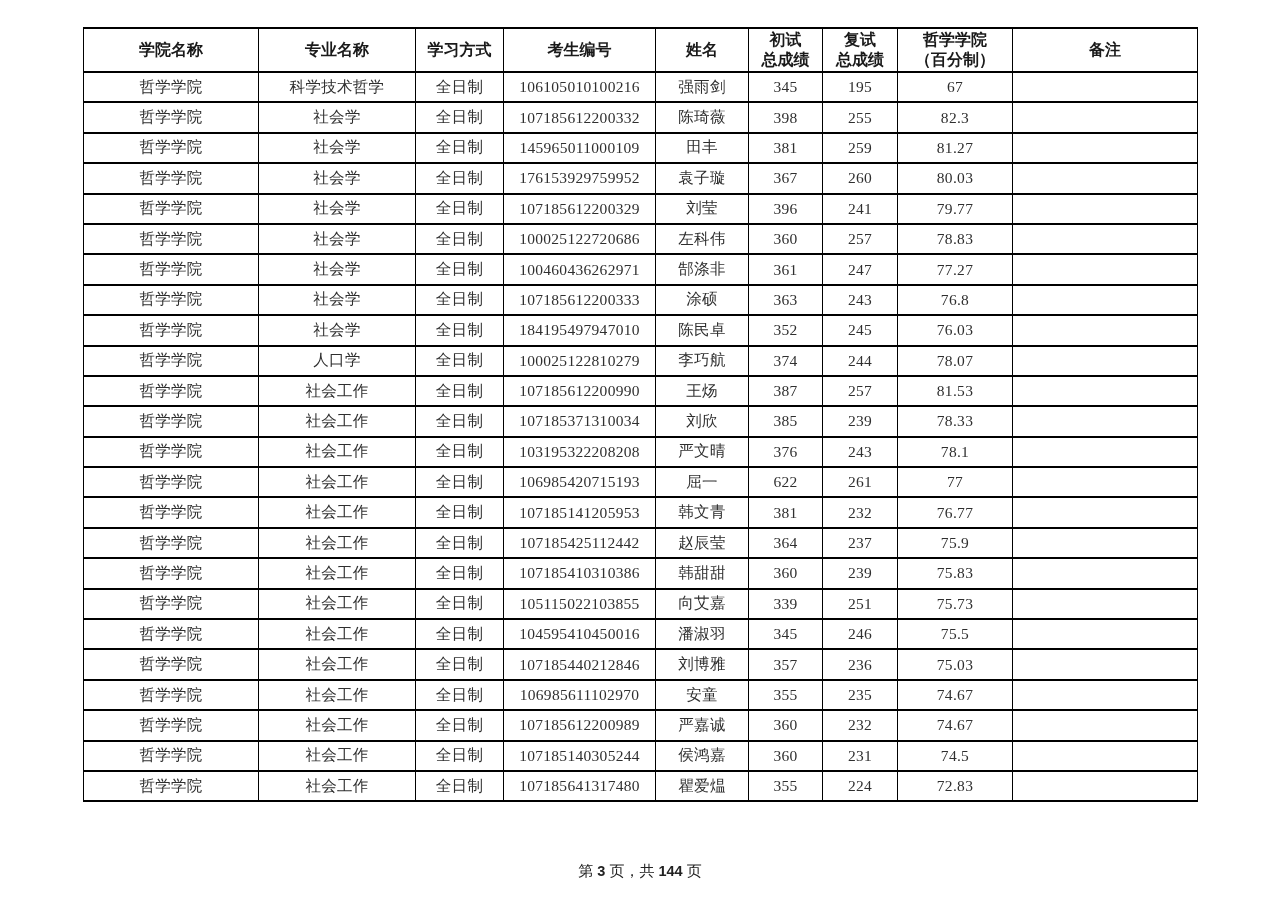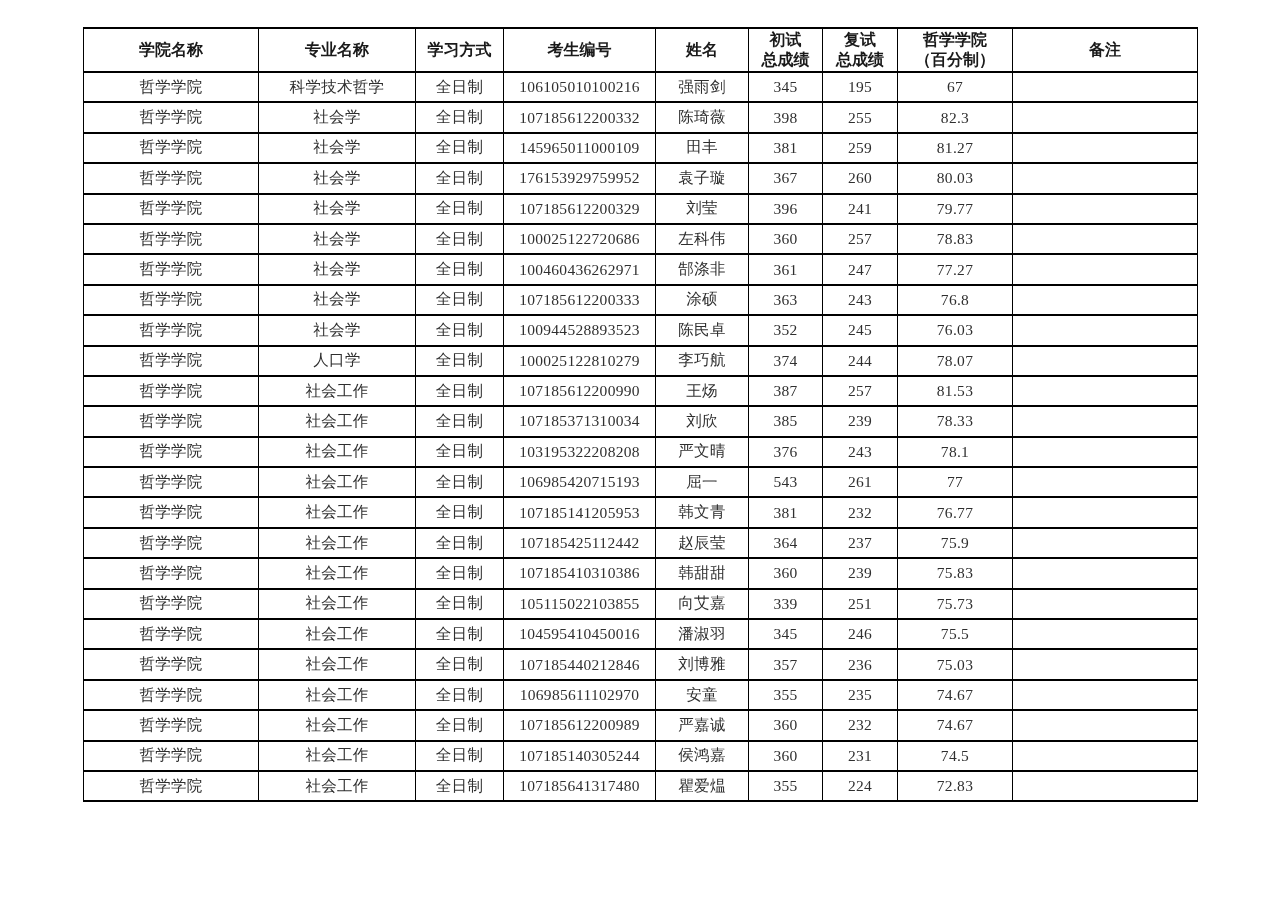--- a/index.html
+++ b/index.html
@@ -183,21 +183,21 @@
           <td>涂硕</td>
           <td>363</td>
           <td>243</td>
           <td>76.8</td>
           <td></td>
         </tr>
         <tr>
           <td>哲学学院</td>
           <td>社会学</td>
           <td>全日制</td>
-          <td>100944528893523</td>
+          <td>184195497947010</td>
           <td>陈民卓</td>
           <td>352</td>
           <td>245</td>
           <td>76.03</td>
           <td></td>
         </tr>
         <tr>
           <td>哲学学院</td>
           <td>人口学</td>
           <td>全日制</td>
@@ -240,21 +240,21 @@
           <td>243</td>
           <td>78.1</td>
           <td></td>
         </tr>
         <tr>
           <td>哲学学院</td>
           <td>社会工作</td>
           <td>全日制</td>
           <td>106985420715193</td>
           <td>屈一</td>
-          <td>543</td>
+          <td>622</td>
           <td>261</td>
           <td>77</td>
           <td></td>
         </tr>
         <tr>
           <td>哲学学院</td>
           <td>社会工作</td>
           <td>全日制</td>
           <td>107185141205953</td>
           <td>韩文青</td>
@@ -358,14 +358,17 @@
           <td>107185641317480</td>
           <td>瞿爱煴</td>
           <td>355</td>
           <td>224</td>
           <td>72.83</td>
           <td></td>
         </tr>
       </tbody>
   </table>
 
+  <div class="page-footer">
+    <span>第</span><span class="num">3</span><span>页，共</span><span class="num">144</span><span>页</span>
+  </div>
 
 </div>
 
 </body></html>

